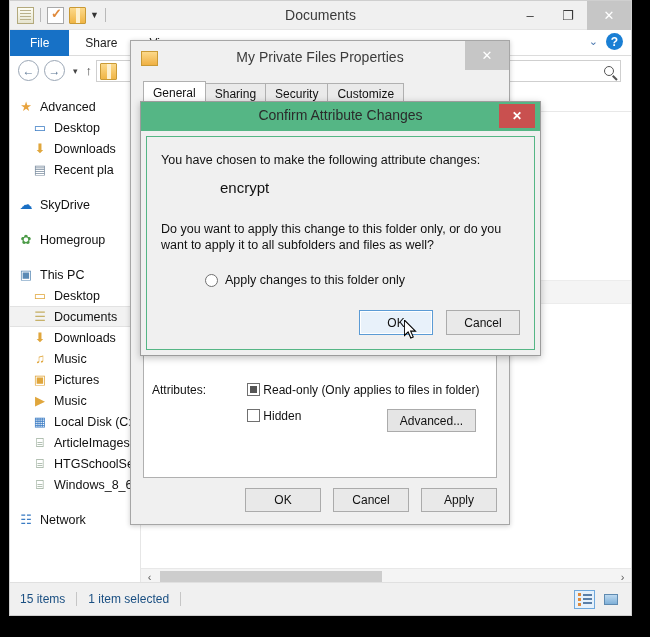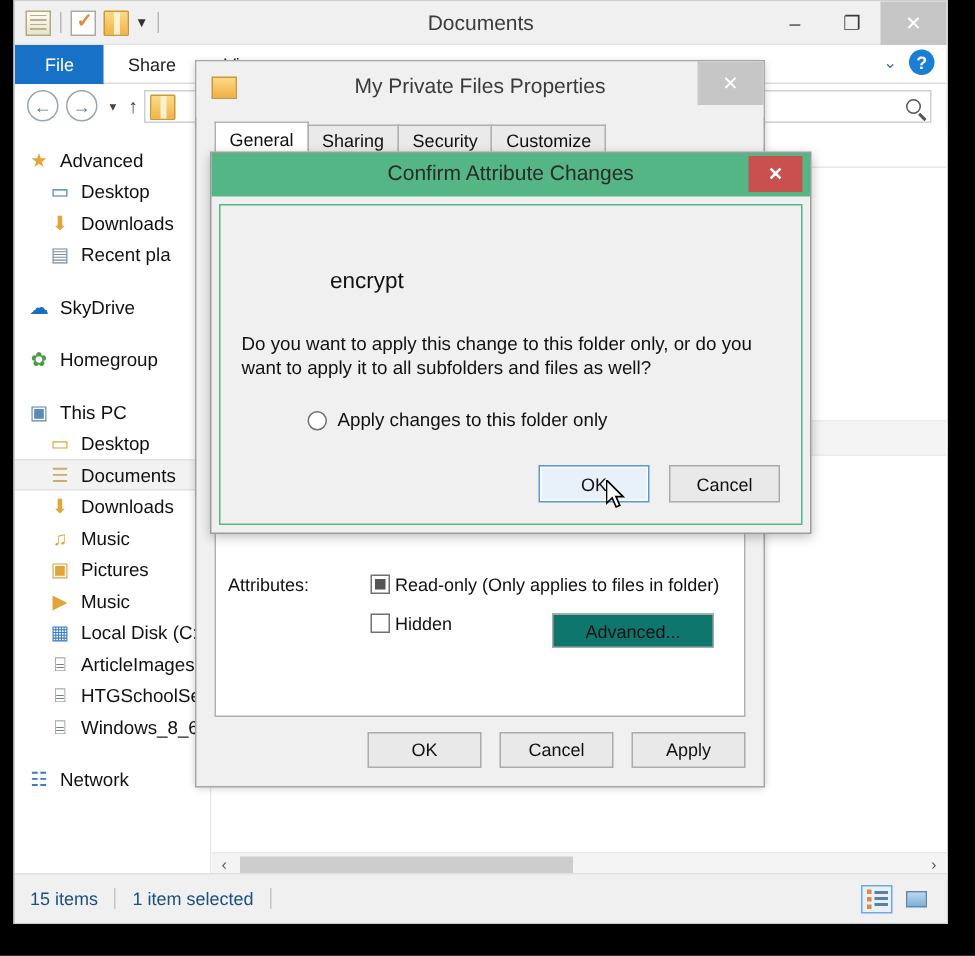--- a/index.html
+++ b/index.html
@@ -132,22 +132,22 @@
   .tabstrip{ position:absolute; left:12px; top:40px; right:12px; height:22px; display:flex; align-items:flex-end; }
   .ptab{ height:20px; padding:0 9px; font-size:12px; color:#111; background:#eaeaea;
     border:1px solid #b0b0b0; border-bottom:none; display:flex;align-items:center; margin-right:-1px;}
   .ptab.active{ background:#fff; height:22px; }
   .tabbody{ position:absolute; left:12px; top:61px; right:12px; bottom:46px; background:#fff; border:1px solid #b0b0b0;}
   .attr-row{ position:absolute; left:8px; top:280px; right:10px; font-size:12px; color:#111;}
   .attr-label{ position:absolute; left:0; top:0; }
   .cb{ width:13px; height:13px; border:1px solid #707070; background:#fff; display:inline-block; vertical-align:-2px;}
   .cb.partial:after{content:"";display:block;width:7px;height:7px;margin:2px;background:#555;}
   .attr-line{ position:absolute; left:95px; }
-  .advbtn{ position:absolute; right:10px; top:26px; width:108px; height:23px;
-    background:#0f766e; border:1px solid #ababab; font-size:12px; display:flex;align-items:center;justify-content:center;}
+  .advbtn{ position:absolute; right:10px; top:26px; width:89px; height:23px;
+    background:#e5e5e5; border:1px solid #ababab; font-size:12px; display:flex;align-items:center;justify-content:center;}
   .propfoot{ position:absolute; right:12px; bottom:12px; display:flex; gap:12px;}
   .pbtn{ width:76px; height:24px; background:#e9e9e9; border:1px solid #ababab; font-size:12px;
     display:flex;align-items:center;justify-content:center; color:#111;}
 
   
   .confirm{
     position:absolute; left:117px; top:101px; width:401px; height:255px;
     background:#f0f0f0; border:1px solid #9c9c9c;
     box-shadow: 0 2px 7px rgba(0,0,0,.25);
     margin-left: 23px;
@@ -423,20 +423,21 @@
       <span class="pbtn">Apply</span>
     </div>
   </div>
 
   <div class="confirm">
     <div class="cf-head">
       <span class="cf-title">Confirm Attribute Changes</span>
       <span class="cf-close">✕</span>
     </div>
     <div class="cf-body">
+      <span class="cf-t1">You have chosen to make the following attribute changes:</span>
       <span class="cf-t2">encrypt</span>
       <span class="cf-t3">Do you want to apply this change to this folder only, or do you want to apply it to all subfolders and files as well?</span>
 
       <span class="rb-row" style="top:136px">
         <span class="rb"></span>
         <span>Apply changes to this folder only</span>
       </span>
 
       <span class="cf-foot">
         <span class="cfbtn focus">OK</span>

